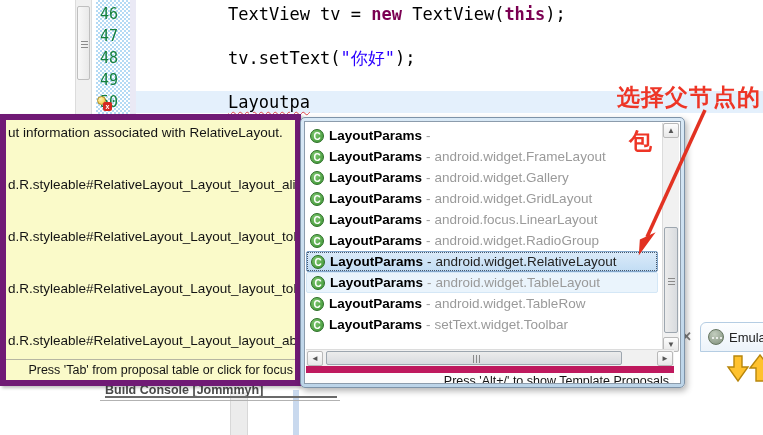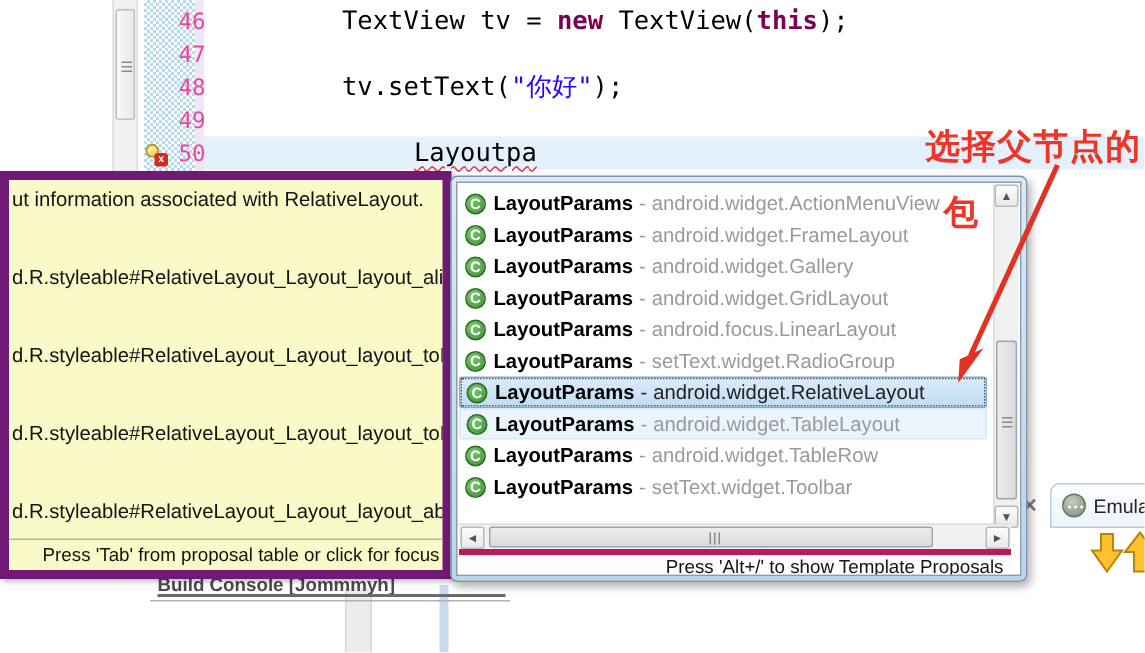--- a/index.html
+++ b/index.html
@@ -19,31 +19,31 @@
   }
   .grip-h { position:absolute; left:3px; top:34px; width:7px; height:1px; background:#8a8a8a;
             box-shadow:0 3px 0 #8a8a8a, 0 6px 0 #8a8a8a; }
   .gutter {
     position:absolute; left:96px; top:0; width:34px; height:114px;
     background:conic-gradient(#b4daf4 25%, #ffffff 25% 50%, #b4daf4 50% 75%, #ffffff 75%);
     background-size:4px 4px;
   }
   .fold-strip { position:absolute; left:130px; top:0; width:6px; height:114px; background:#eae9f5; }
   .lnum {
-    position:absolute; left:112px; width:32px; text-align:center;
-    font-family:"DejaVu Sans Mono", monospace; font-size:15px; color:#ec4899; line-height:22px;
+    position:absolute; left:100px; width:32px; text-align:left;
+    font-family:"DejaVu Sans Mono", monospace; font-size:15px; color:#15803d; line-height:22px;
   }
   .curline { position:absolute; left:136px; top:91px; width:627px; height:22px; background:#e4f0fc; }
   .codeline {
     position:absolute; left:228px; height:22px; line-height:22px; white-space:pre;
     font-family:"DejaVu Sans Mono", monospace; font-size:17px; color:#000;
   }
   .kw { color:#7b0052; font-weight:bold; }
   .str { color:#2a00ff; }
-  .err-under { text-decoration:underline wavy #dc4246 1px; text-underline-offset:3px;margin-left:48px; }
+  .err-under { text-decoration:underline wavy #dc4246 1px; text-underline-offset:3px; }
   .bulb-icon { position:absolute; left:97px; top:96px; width:15px; height:15px; }
   .bulb-icon .bulb { position:absolute; left:0; top:0; width:9px; height:9px; border-radius:50%;
     background:radial-gradient(circle at 35% 30%, #fff3b0, #f0c030); border:1px solid #a98a20; }
   .bulb-icon .redx { position:absolute; right:0; bottom:0; width:9px; height:9px; background:#d42a22;
     border-radius:2px; color:#fff; font-size:7px; line-height:9px; text-align:center; font-weight:bold; }
   
   .ann1 { position:absolute; left:617px; top:82px; font-size:23px; font-weight:600; color:#ee3526;
           letter-spacing:1px; z-index:60; white-space:nowrap; }
   .ann2 { position:absolute; left:629px; top:126px; font-size:23px; font-weight:600; color:#ee3526; z-index:60; }
   .ann-arrow { position:absolute; left:0; top:0; width:763px; height:435px; z-index:55; pointer-events:none; }
@@ -94,21 +94,21 @@
   
   .ph { position:absolute; left:1px; bottom:17px; width:368px; height:17px; background:#f1f1f1; border-top:1px solid #dcdcdc; }
   .ph .sbtn { top:1px; }
   .ph-left { left:1px !important; }  .ph-right { left:351px !important; }
   .ph-thumb { position:absolute; left:20px; top:1px; width:296px; height:14px;
     background:linear-gradient(180deg,#ececec,#d8dbdf); border:1px solid #9da6af; border-radius:2px; }
   .grip-v { position:absolute; top:3px; left:146px; width:1px; height:8px; background:#8a8a8a;
             box-shadow:3px 0 0 #8a8a8a, 6px 0 0 #8a8a8a; }
   .pstatus {
     position:absolute; left:1px; bottom:0; width:368px; height:17px; background:#fcfcfc;
-    border-top:4px solid #be185d; font-size:12.5px; color:#141414; text-align:right; padding:1px 5px 0 0;
+    border-top:7px solid #be185d; font-size:12.5px; color:#141414; text-align:right; padding:1px 5px 0 0;
     white-space:nowrap;
   }
   
   .close-x { position:absolute; left:681px; top:329px; font-size:13px; color:#7d7d7d; font-weight:bold; z-index:10; }
   .emu-tab {
     position:absolute; left:700px; top:322px; width:70px; height:30px; z-index:10;
     background:linear-gradient(180deg,#fdfeff,#ecf3fa); border:1px solid #b5cde3; border-radius:6px 6px 0 0;
     display:flex; align-items:center; padding-left:7px; font-size:13px; color:#222;
   }
   .emu-icon { width:16px; height:16px; border-radius:50%; margin-right:5px; position:relative;
@@ -183,21 +183,20 @@
   <div class="tt-footer">Press 'Tab' from proposal table or click for focus</div>
 </div>
 
 <div class="popup">
   <div class="popup-inner">
 
     <div class="crow" style="top:3px">
       <span class="cicon">C</span>
       <span class="cname">LayoutParams</span>
       <span class="csep">-</span>
-      <span class="cpkg">android.widget.ActionMenuView</span>
     </div>
     <div class="crow" style="top:24px">
       <span class="cicon">C</span>
       <span class="cname">LayoutParams</span>
       <span class="csep">-</span>
       <span class="cpkg">android.widget.FrameLayout</span>
     </div>
     <div class="crow" style="top:45px">
       <span class="cicon">C</span>
       <span class="cname">LayoutParams</span>
@@ -213,21 +212,21 @@
     <div class="crow" style="top:87px">
       <span class="cicon">C</span>
       <span class="cname">LayoutParams</span>
       <span class="csep">-</span>
       <span class="cpkg">android.focus.LinearLayout</span>
     </div>
     <div class="crow" style="top:108px">
       <span class="cicon">C</span>
       <span class="cname">LayoutParams</span>
       <span class="csep">-</span>
-      <span class="cpkg">setText.widget.RadioGroup</span>
+      <span class="cpkg">android.widget.RadioGroup</span>
     </div>
     <div class="crow selected" style="top:129px">
       <span class="cicon">C</span>
       <span class="cname">LayoutParams</span>
       <span class="csep">-</span>
       <span class="cpkg">android.widget.RelativeLayout</span>
     </div>
     <div class="crow hover" style="top:150px">
       <span class="cicon">C</span>
       <span class="cname">LayoutParams</span>

